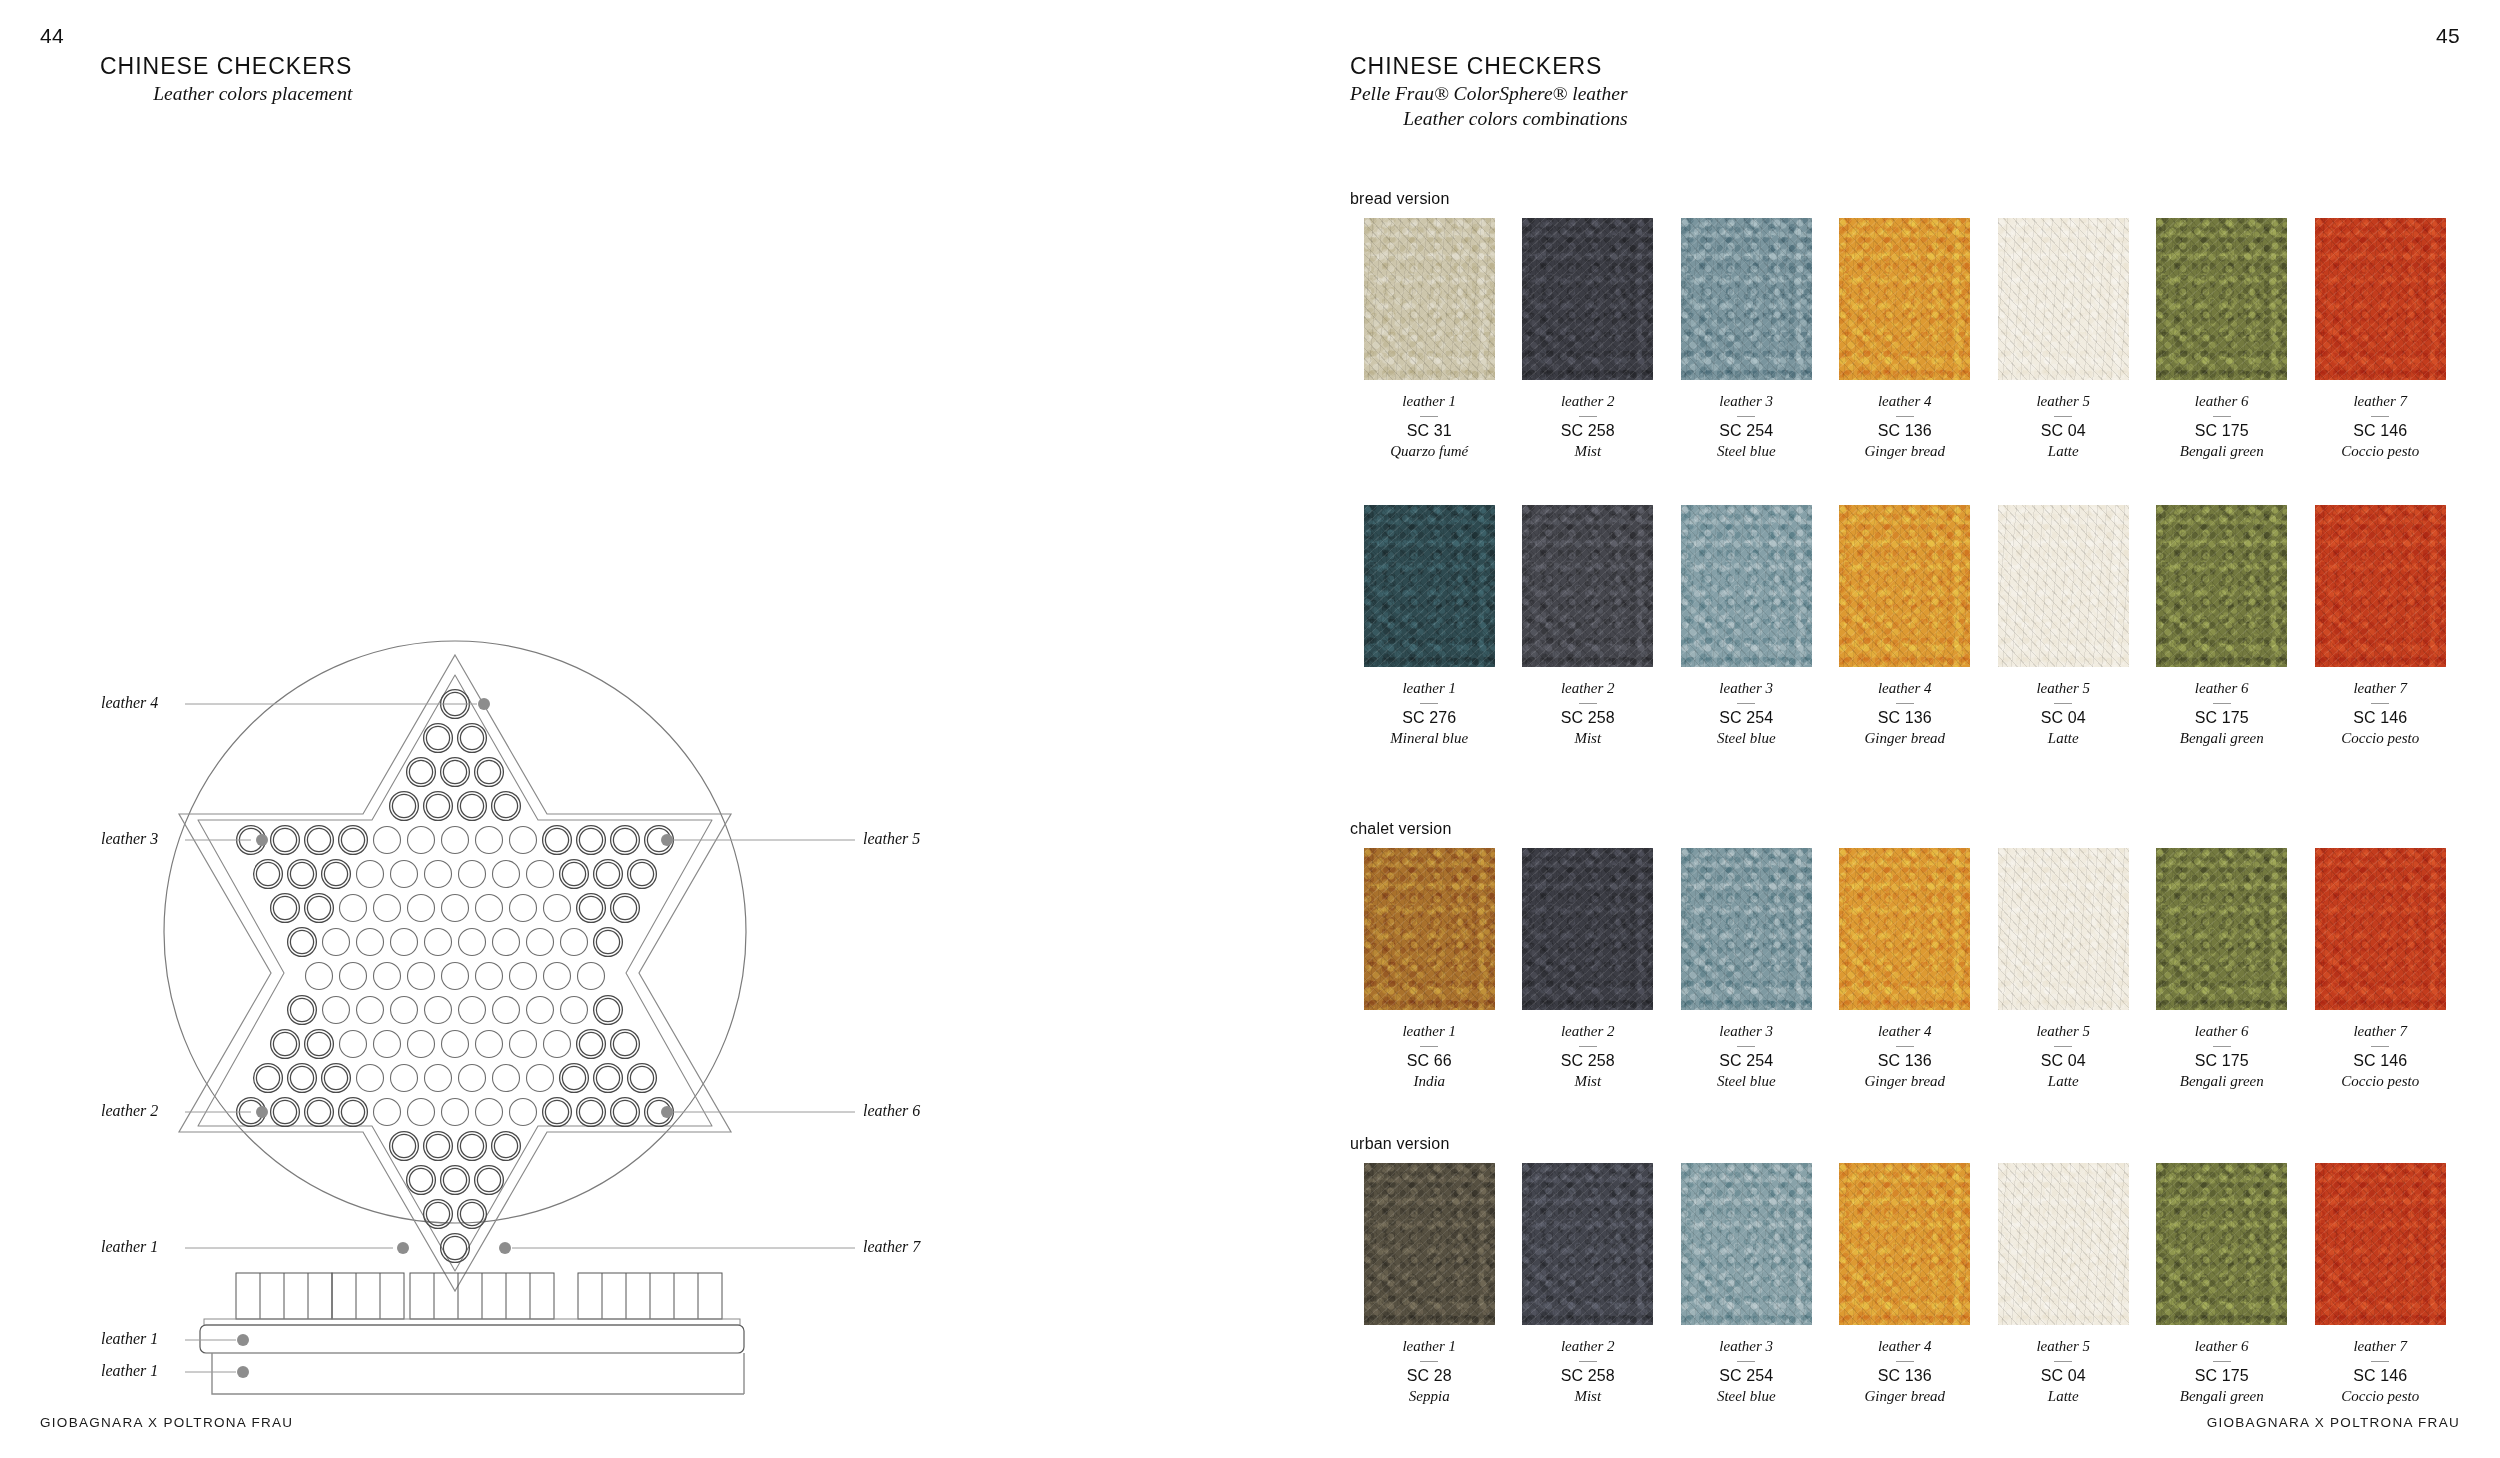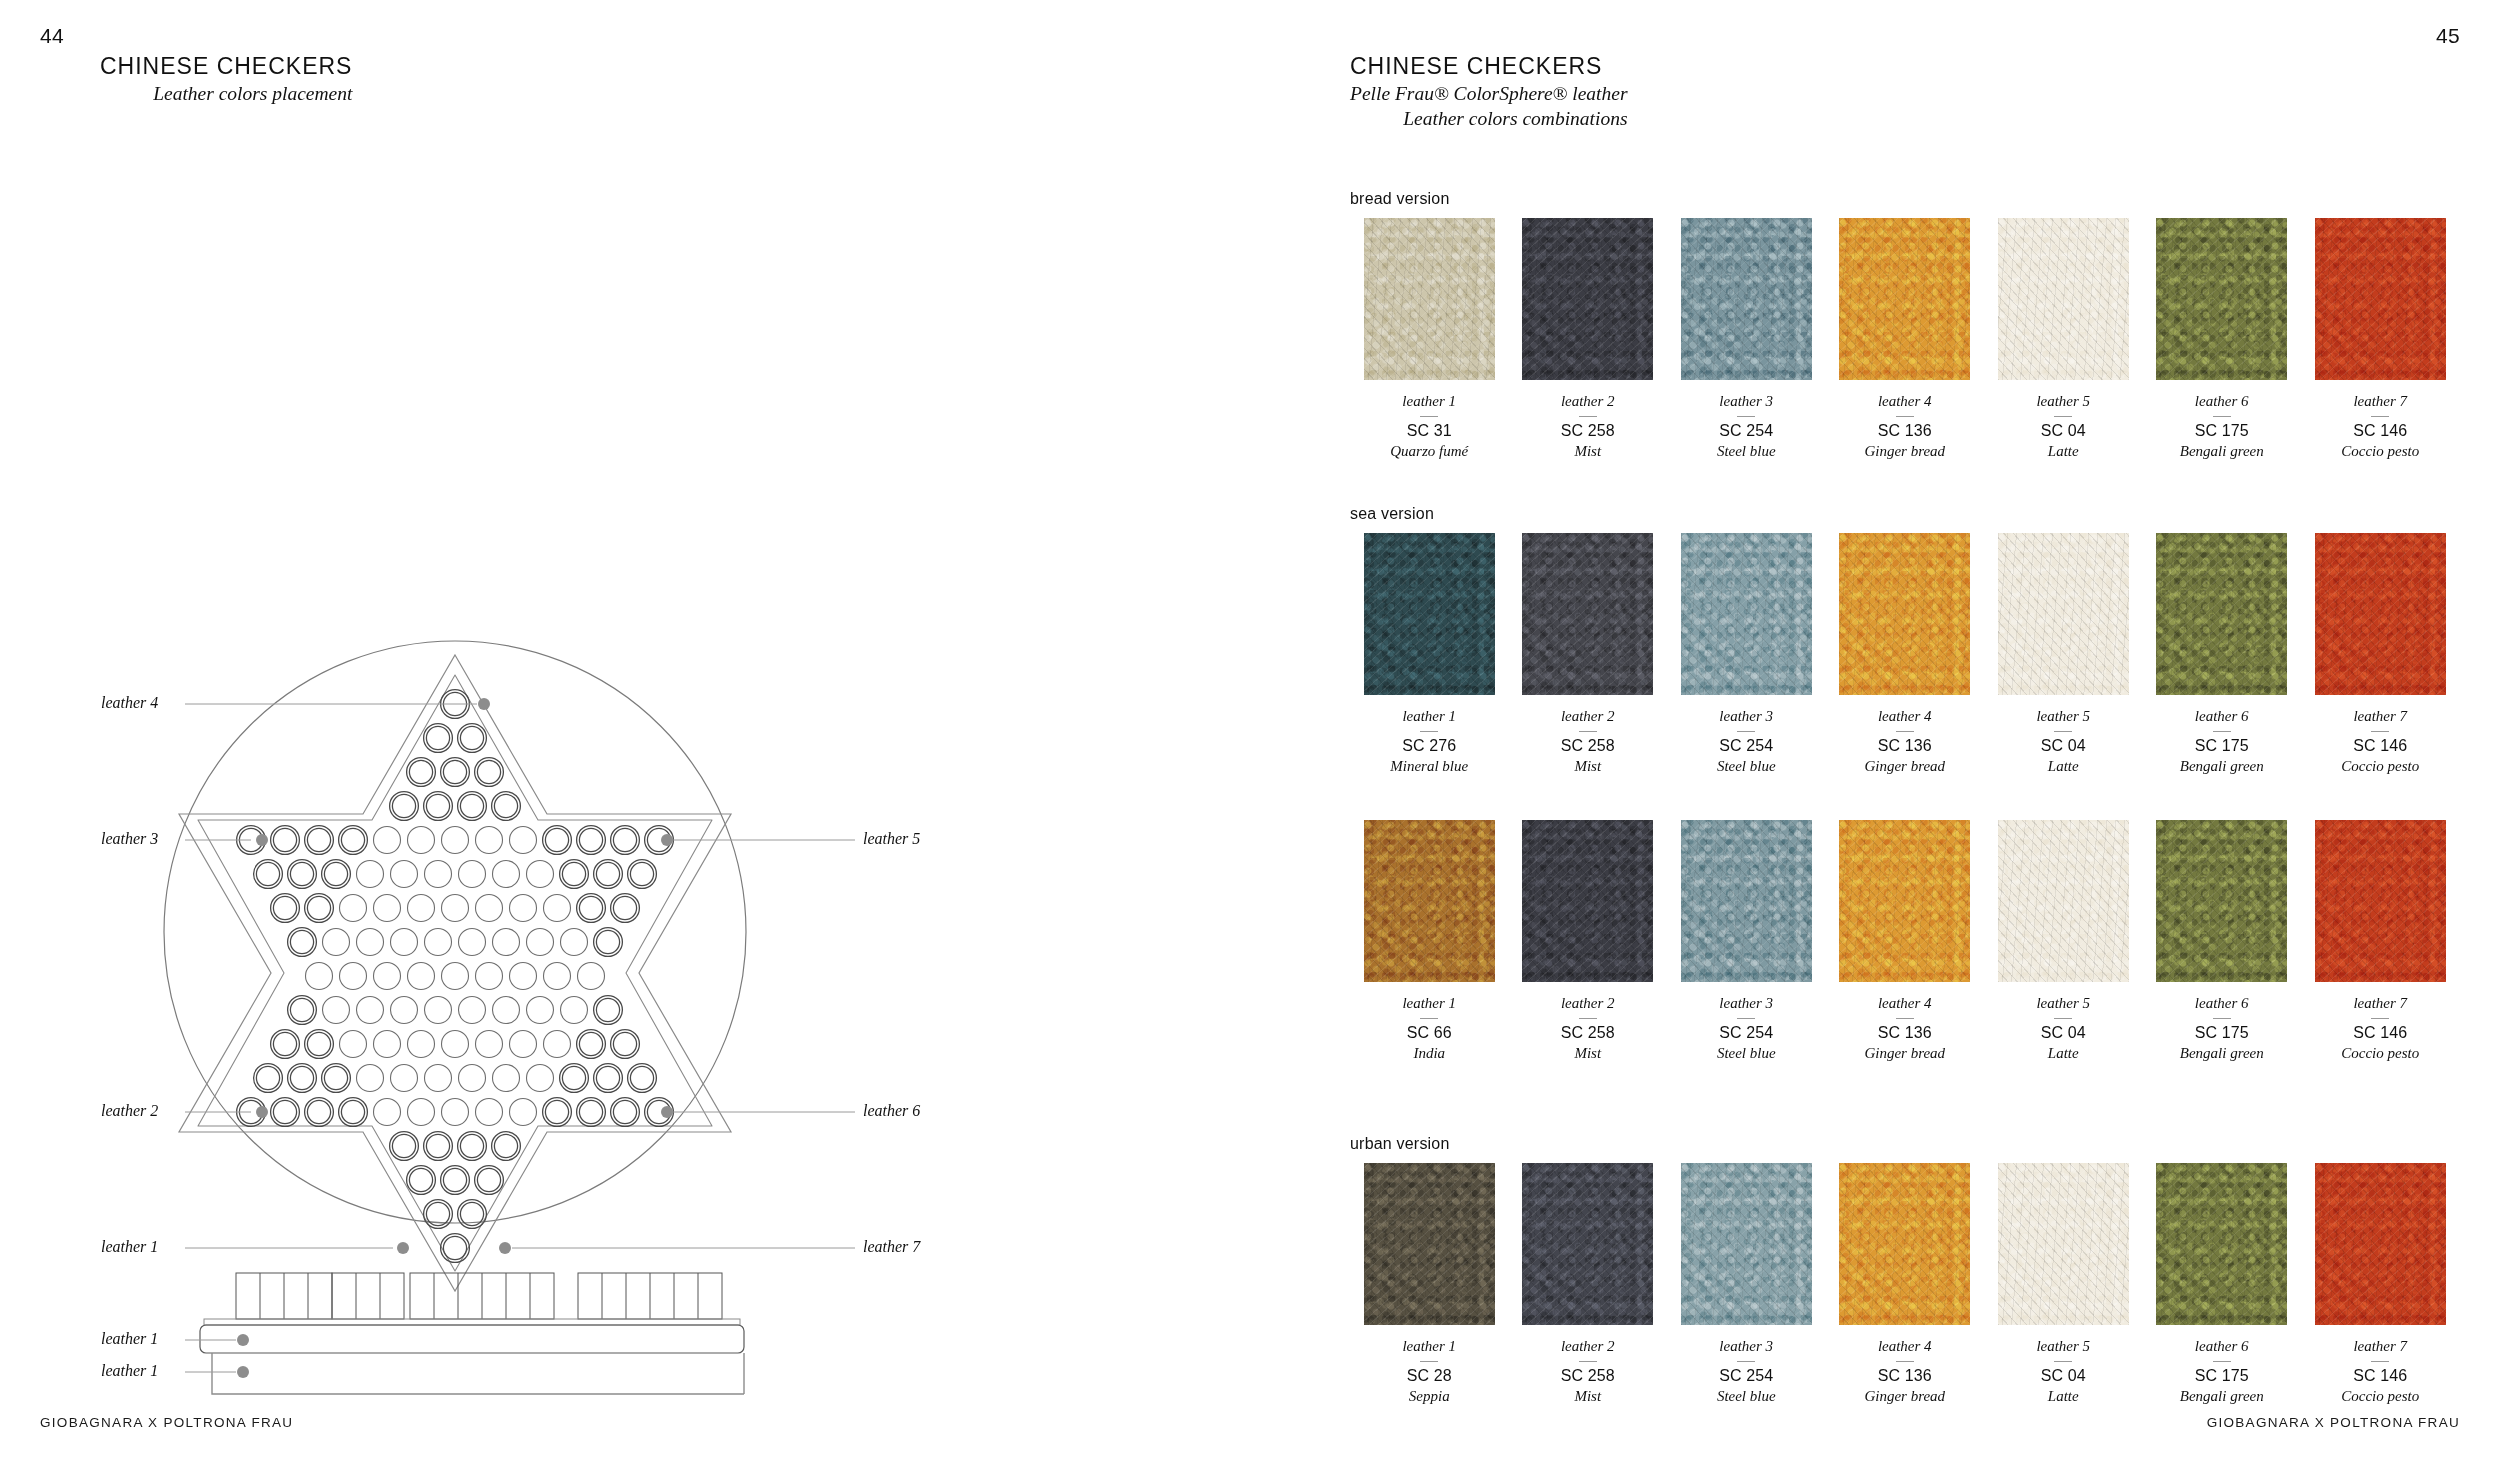--- a/index.html
+++ b/index.html
@@ -385,21 +385,20 @@
             <div class="cap">
               <div class="cap-l">leather 7</div>
               <div class="cap-rule"></div>
               <div class="cap-code">SC 146</div>
               <div class="cap-name">Coccio pesto</div>
             </div>
           </div>
         </div>
       </div>
       <div class="grp" style="top: 505px;">
-        <div class="grp-label">sea version</div>
         <div class="grp-row">
           <div class="cell">
             <div class="sw" style="background: rgb(46, 74, 80);"></div>
             <div class="cap">
               <div class="cap-l">leather 1</div>
               <div class="cap-rule"></div>
               <div class="cap-code">SC 276</div>
               <div class="cap-name">Mineral blue</div>
             </div>
           </div>
@@ -453,20 +452,21 @@
             <div class="cap">
               <div class="cap-l">leather 7</div>
               <div class="cap-rule"></div>
               <div class="cap-code">SC 146</div>
               <div class="cap-name">Coccio pesto</div>
             </div>
           </div>
         </div>
       </div>
       <div class="grp" style="top: 820px;">
+        <div class="grp-label">chalet version</div>
         <div class="grp-row">
           <div class="cell">
             <div class="sw" style="background: rgb(169, 113, 44);"></div>
             <div class="cap">
               <div class="cap-l">leather 1</div>
               <div class="cap-rule"></div>
               <div class="cap-code">SC 66</div>
               <div class="cap-name">India</div>
             </div>
           </div>

